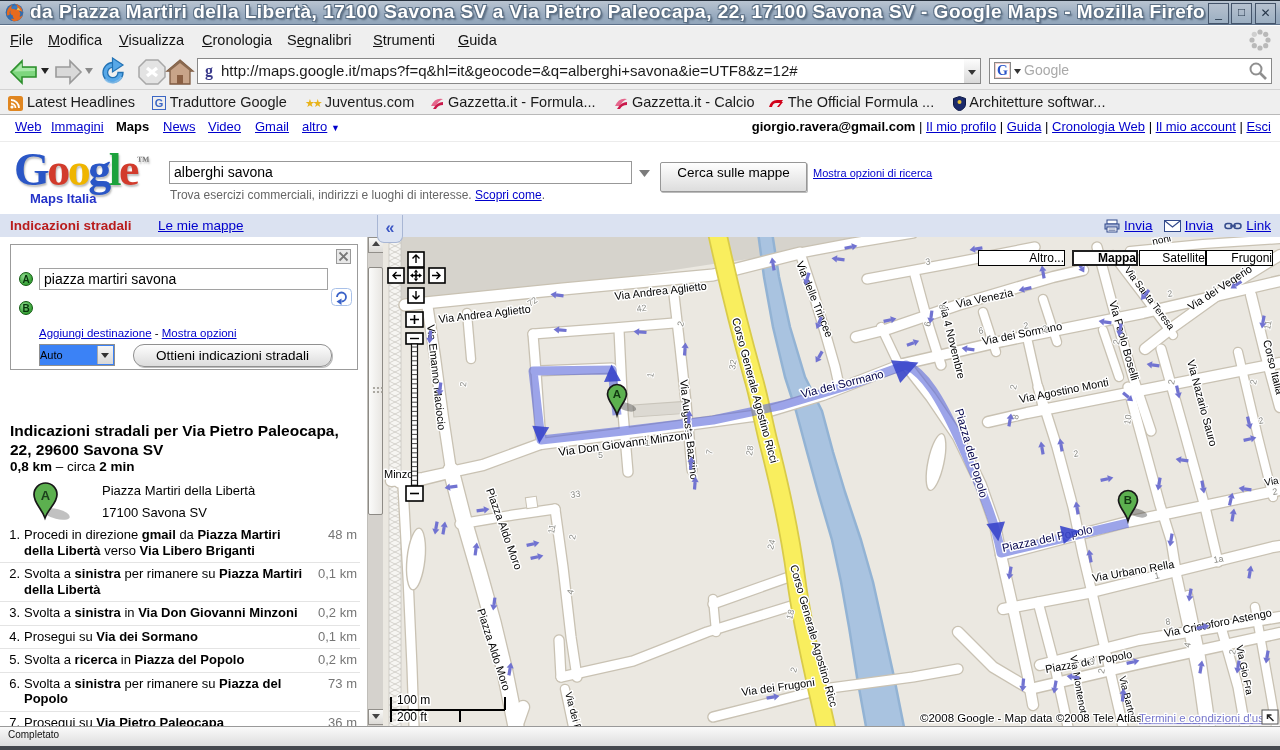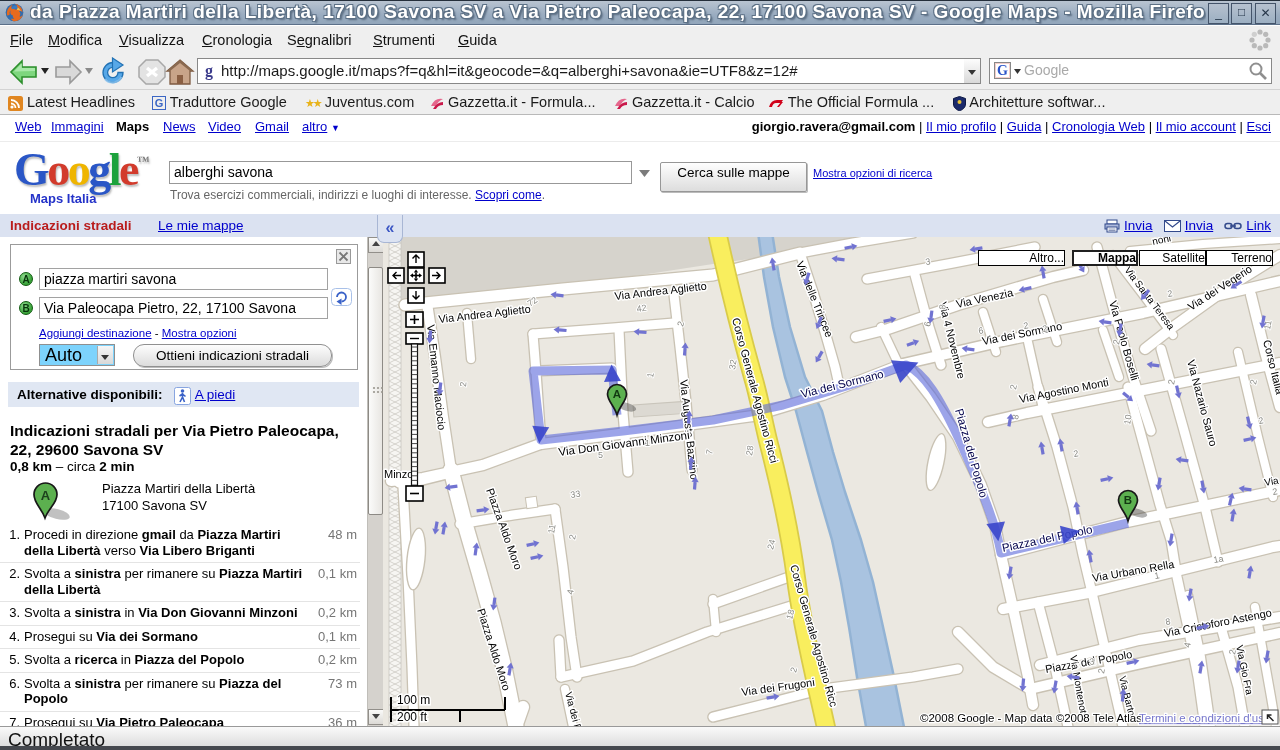--- a/index.html
+++ b/index.html
@@ -47,21 +47,21 @@
 .dirtable .n{width:24px;text-align:right;padding-right:4px;color:#000}
 .dirtable .d{width:44px;text-align:right;color:#757575;padding-right:3px;white-space:nowrap}
 
 #pscroll{left:367px;top:237px;width:16px;height:490px;background:#d5d2cd;border-left:1px solid #c0beb9}
 .sbtn{position:absolute;left:0px;width:16px;height:16px;background:linear-gradient(#fafaf9,#dcdad6);border:1px solid #928f8a;text-align:center;color:#4a4a48;font-size:9px;line-height:14px}
 #pthumb{position:absolute;left:0px;top:30px;width:15px;height:248px;background:linear-gradient(90deg,#fbfbfa,#e8e6e2);border:1px solid #8d8a85;border-radius:2px}
 
 #map{left:383px;top:237px;width:897px;height:490px;overflow:hidden;background:#eae7df}
 .mapbtn{position:absolute;top:13px;height:16px;background:#fff;border:1px solid #000;font-size:12px;text-align:right;line-height:14px;color:#000}
 
-#statusbar{left:0;top:726px;width:1280px;height:20px;background:linear-gradient(#fafafa,#dddddd);border-top:1px solid #999;font-size:19px;color:#111}
+#statusbar{left:0;top:726px;width:1280px;height:20px;background:linear-gradient(#fafafa,#dddddd);border-top:1px solid #999;font-size:10px;color:#111}
 #bottomstrip{left:0;top:746px;width:1280px;height:4px;background:#45484e}
 .icon{display:inline-block;vertical-align:middle}
 u{text-decoration:underline}
 </style></head>
 <body>
 <div id="win">
 
 <div id="titlebar" class="abs"></div>
 <svg class="abs" style="left:5px;top:3px" width="19" height="19" viewBox="0 0 19 19">
  <circle cx="9.5" cy="9.5" r="8.8" fill="#3c7bbf"></circle>
@@ -220,46 +220,36 @@
           <path d="M3.5,3.5 l8,8 m0,-8 l-8,8" stroke="#777" stroke-width="1.8"></path>
         </svg>
    <div class="gcirc" style="left:8px;top:27px">A</div>
    <div class="ginput" style="top:23px">piazza martiri savona</div>
    <svg class="abs" style="right:5px;top:43px" width="21" height="18" viewBox="0 0 21 18">
           <rect x="0.5" y="0.5" width="20" height="17" rx="4" fill="#fff" stroke="#a8c0e8"></rect>
           <path d="M6,9 a4.5,4.5 0 1 1 4.5,4.5" fill="none" stroke="#3a62c8" stroke-width="1.8"></path>
           <polygon points="10.5,10.5 10.5,17 5.5,13.5" fill="#3a62c8"></polygon>
         </svg>
    <div class="gcirc" style="left:8px;top:56px">B</div>
-   <div class="ginput" style="top:52px">Via Paleocapa Pietro, 22, 17100 Savona</div>
    <div class="abs" style="left:28px;top:82px;font-size:11.5px"><a class="bluelink">Aggiungi destinazione</a> - <a class="bluelink">Mostra opzioni</a></div>
-   <div class="abs" style="left:28px;top:99px;width:76px;height:22px;border:1px solid #8f8f8f;background:#7dd3fc;font-size:18px;line-height:20px;padding-left:5px">Auto
+   <div class="abs" style="left:28px;top:99px;width:76px;height:22px;border:1px solid #8f8f8f;background:#3b82f6;font-size:11px;line-height:20px;">Auto
      <span class="abs" style="right:1px;top:1px;width:16px;height:18px;background:linear-gradient(#f6f6f6,#d8d8d8);border-left:1px solid #aaa;text-align:center"><svg width="9" height="8" style="margin-top:6px">
               <polygon points="0,1 8,1 4,6" fill="#333"></polygon>
             </svg></span>
    </div>
    <div class="abs" style="left:122px;top:99px;width:199px;height:23px;background:linear-gradient(#fdfdfd,#dcdcdc);border:1px solid #909090;border-radius:11px;font-size:13.5px;text-align:center;line-height:21px;box-shadow:1px 1px 0 #bbb">Ottieni indicazioni stradali</div>
- </div>
- <div id="altrow">
-   <b style="margin-left:9px;font-size:13.5px">Alternative disponibili:</b>
-   <svg class="icon" style="margin-left:8px" width="17" height="18" viewBox="0 0 17 18">
-          <rect x="0.5" y="0.5" width="16" height="17" rx="2" fill="#fff" stroke="#88a5e0"></rect>
-          <circle cx="8.5" cy="4" r="1.8" fill="#3a62c8"></circle>
-          <path d="M8.5,6 L8.5,10 M8.5,7 L5.5,9 M8.5,7 L11.5,9.5 M8.5,10 L6,15 M8.5,10 L10.5,15" stroke="#3a62c8" stroke-width="1.6" fill="none"></path>
-        </svg>
-   <a class="bluelink" style="font-size:13.5px">A piedi</a>
  </div>
  <div id="dirhead">Indicazioni stradali per Via Pietro Paleocapa, 22, 29600 Savona SV</div>
  <div id="dirdist"><b>0,8 km</b> – circa <b>2 min</b></div>
  <svg class="abs" style="left:30px;top:243px" width="44" height="42" viewBox="0 0 44 42">
    <ellipse cx="27" cy="34" rx="13" ry="5" fill="#333" opacity="0.3" transform="rotate(14 27 34)"></ellipse>
    <path d="M15,38 C11.5,28 4,23.5 4,14.5 a11.5,11.5 0 1 1 23,0 c0,9 -8.5,13.5 -12,23.5 z" fill="#5cb04f" stroke="#181818" stroke-width="1.7"></path>
    <text x="15.5" y="19.5" font-size="13" font-weight="bold" fill="#1c421c" text-anchor="middle">A</text>
  </svg>
- <div class="abs" style="left:102px;top:243px;line-height:17px">Piazza Martiri della Libertà<br>17100 Savona SV</div>
+ <div class="abs" style="left:102px;top:243px;line-height:22px">Piazza Martiri della Libertà<br>17100 Savona SV</div>
  <table class="dirtable">
   <tbody>
           <tr>
             <td class="n">1.</td>
             <td>Procedi in direzione <b>gmail</b> da <b>Piazza Martiri</b><br><b>della Libertà</b> verso <b>Via Libero Briganti</b></td>
             <td class="d">48 m</td>
           </tr>
   <tr>
             <td class="n">2.</td>
             <td>Svolta a <b>sinistra</b> per rimanere su <b>Piazza Martiri</b><br><b>della Libertà</b></td>
@@ -729,19 +719,19 @@
         <text x="14" y="467" font-size="12" fill="#000" stroke="#fff" stroke-width="3" paint-order="stroke">100 m</text>
         <text x="14" y="484" font-size="12" fill="#000" stroke="#fff" stroke-width="3" paint-order="stroke">200 ft</text>
         <text x="537" y="485" font-size="11.5" fill="#000" stroke="#fff" stroke-width="2.5" paint-order="stroke">©2008 Google - Map data ©2008 Tele Atlas</text>
         <text x="756" y="485" font-size="11.5" fill="#7777cc" stroke="#fff" stroke-width="2.5" paint-order="stroke" text-decoration="underline">Termini e condizioni d'uso</text>
         <rect x="879" y="473" width="16" height="14" fill="#fff" stroke="#555"></rect>
         <path d="M890.5,484 L884.5,478 M884.5,482 L884.5,478 L888.5,478" stroke="#222" stroke-width="1.5" fill="none"></path>
       </svg>
  <div class="mapbtn" style="left:595px;width:87px">Altro...</div>
  <div class="mapbtn" style="left:689px;width:66px;border:2px solid #202020;font-weight:bold;line-height:12px">Mappa</div>
  <div class="mapbtn" style="left:756px;width:67px">Satellite</div>
- <div class="mapbtn" style="left:823px;width:67px">Terreno</div>
+ <div class="mapbtn" style="left:823px;width:67px">Frugoni</div>
 </div>
 
 <div id="statusbar" class="abs">
       <span style="position:absolute;left:8px;top:2px">Completato</span>
     </div>
 <div id="bottomstrip" class="abs"></div>
 </div>
 </body></html>

